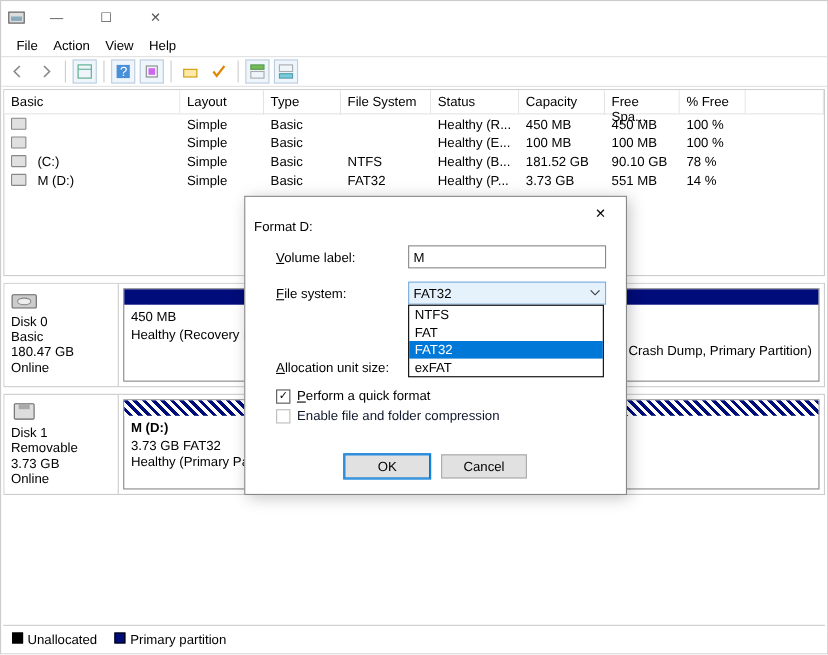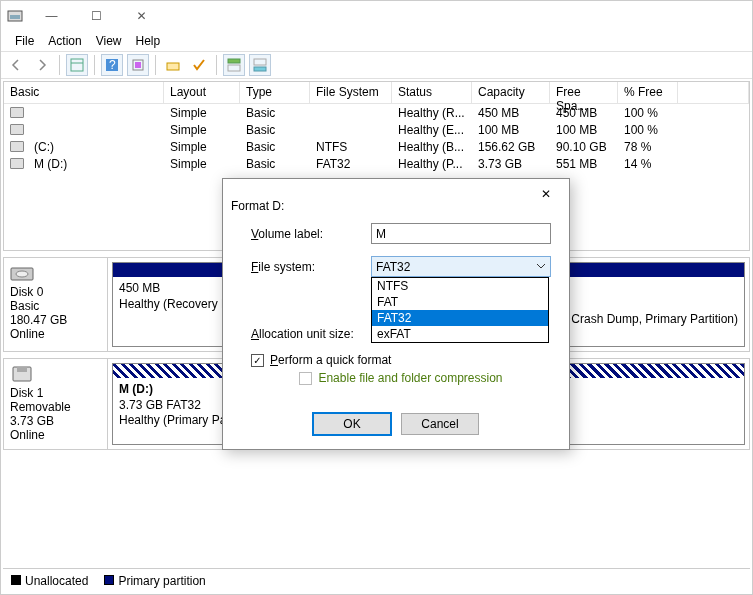--- a/index.html
+++ b/index.html
@@ -45,21 +45,21 @@
   .dlg-body { padding:14px 18px 14px 28px;}
   .frow { display:flex; align-items:center; margin-bottom:12px;}
   .flabel { width:120px;}
   .finput { flex:1; height:21px; border:1px solid #888; padding:1px 4px; background:#fff;}
   .fselect { flex:1; height:21px; border:1px solid #7aacdd; background:#e5f1fb; padding:2px 4px; display:flex; justify-content:space-between; align-items:center;}
   .dropdown { position:absolute; border:1px solid #000; background:#fff; z-index:10;}
   .dd-item { padding:1px 5px; }
   .dd-item.sel { background:#0078d7; color:#fff;}
   .chk { display:flex; align-items:center; gap:6px; margin:4px 0;}
   .chkbox { width:13px; height:13px; border:1px solid #555; display:flex; align-items:center; justify-content:center; font-size:10px;}
-  .disabled { color:#4d7c0f;justify-content:center;}
+  .disabled { color:#0f172a;}
   .dlg-btns { display:flex; justify-content:center; gap:10px; padding:10px 16px 14px;}
   .btn { width:78px; height:22px; border:1px solid #a8a8a8; background:#e1e1e1; display:flex; align-items:center; justify-content:center;}
   .btn.def { border:1px solid #0078d7; outline:1px solid #0078d7;}
   u { text-decoration: underline; }
 </style>
 </head>
 <body>
 
 <div class="window">
   <div class="titlebar">
@@ -177,21 +177,21 @@
             <div class="lv-cell c5">100 MB</div>
             <div class="lv-cell c6">100 MB</div>
             <div class="lv-cell c7">100 %</div>
           </div>
           <div class="lv-row">
             <div class="lv-cell c0"><span class="disk-icon-small"></span>(C:)</div>
             <div class="lv-cell c1">Simple</div>
             <div class="lv-cell c2">Basic</div>
             <div class="lv-cell c3">NTFS</div>
             <div class="lv-cell c4">Healthy (B...</div>
-            <div class="lv-cell c5">156.62 GB</div>
+            <div class="lv-cell c5">181.52 GB</div>
             <div class="lv-cell c6">90.10 GB</div>
             <div class="lv-cell c7">78 %</div>
           </div>
           <div class="lv-row">
             <div class="lv-cell c0"><span class="disk-icon-small"></span>M (D:)</div>
             <div class="lv-cell c1">Simple</div>
             <div class="lv-cell c2">Basic</div>
             <div class="lv-cell c3">FAT32</div>
             <div class="lv-cell c4">Healthy (P...</div>
             <div class="lv-cell c5">3.73 GB</div>

